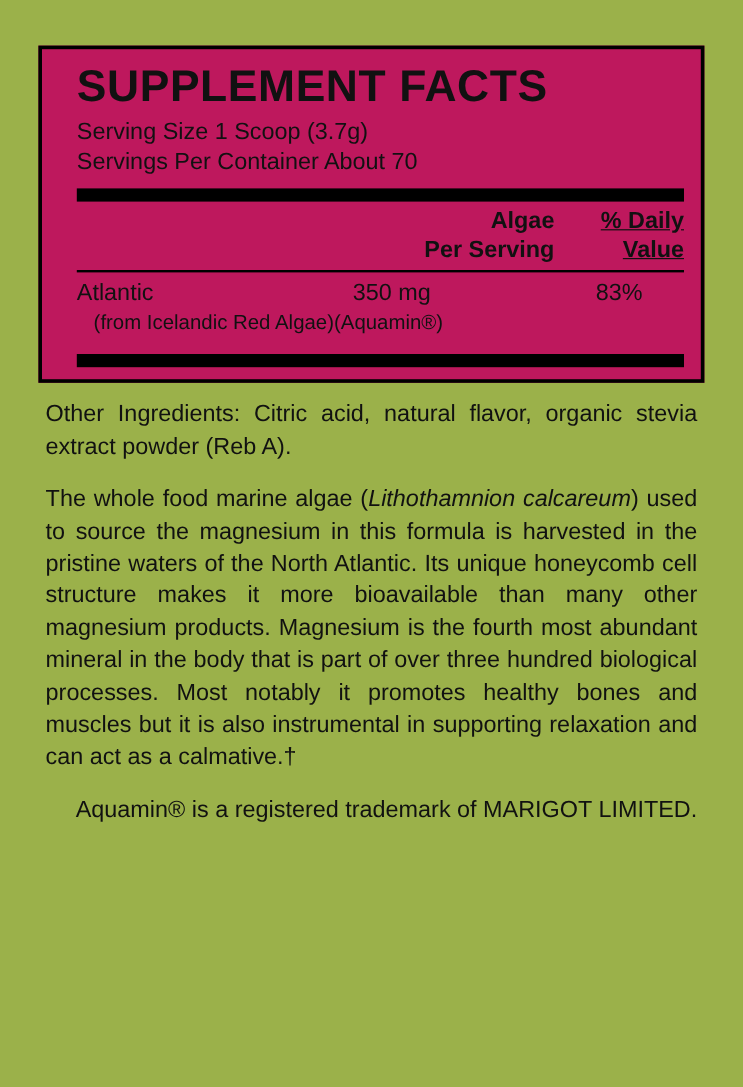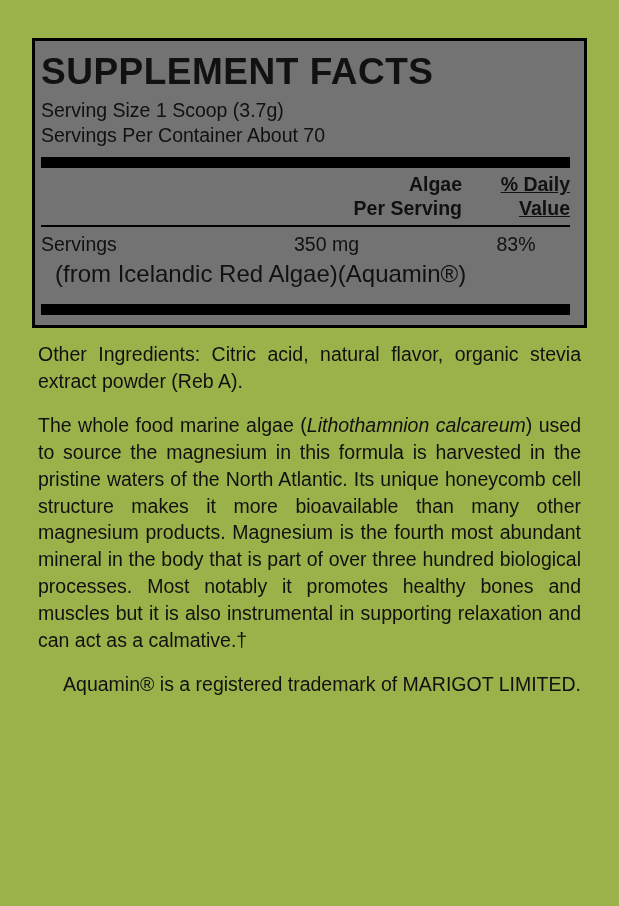--- a/index.html
+++ b/index.html
@@ -17,24 +17,24 @@
   .page {
     position: relative;
     width: 619px;
     height: 906px;
     box-sizing: border-box;
     padding: 38px 32px 0 32px;
   }
 
   
   .panel {
-    background: #737373;
+    background: #be185d;
     border: 3px solid #000000;
     box-sizing: border-box;
-    padding: 10px 14px 10px 6px;
+    padding: 10px 14px 10px 29px;
   }
   .panel-title {
     font-size: 37px;
     font-weight: bold;
     letter-spacing: 0.5px;
     line-height: 1.05;
     margin: 2px 0 6px 0;
     white-space: nowrap;
   }
   .serving-line {
@@ -82,21 +82,21 @@
     flex: 1 1 auto;
   }
   .nutrient-row .n-amount {
     width: 168px;
   }
   .nutrient-row .n-dv {
     width: 108px;
     text-align: center;
   }
   .nutrient-sub {
-    font-size: 24px;
+    font-size: 17px;
     line-height: 1.3;
     padding: 1px 0 6px 14px;
   }
 
   
   .body-text {
     padding: 0 6px 0 6px;
     margin-top: 13px;
   }
   .para {
@@ -139,21 +139,21 @@
       </div>
       <div class="col-dv">
         <div>% Daily</div>
         <div>Value</div>
       </div>
     </div>
 
     <div class="rule-thin"></div>
 
     <div class="nutrient-row">
-      <div class="n-name">Servings</div>
+      <div class="n-name">Atlantic</div>
       <div class="n-amount">350 mg</div>
       <div class="n-dv">83%</div>
     </div>
     <div class="nutrient-sub">(from Icelandic Red Algae)(Aquamin®)</div>
 
     <div class="rule-thick"></div>
   </div>
 
   <div class="body-text">
 

